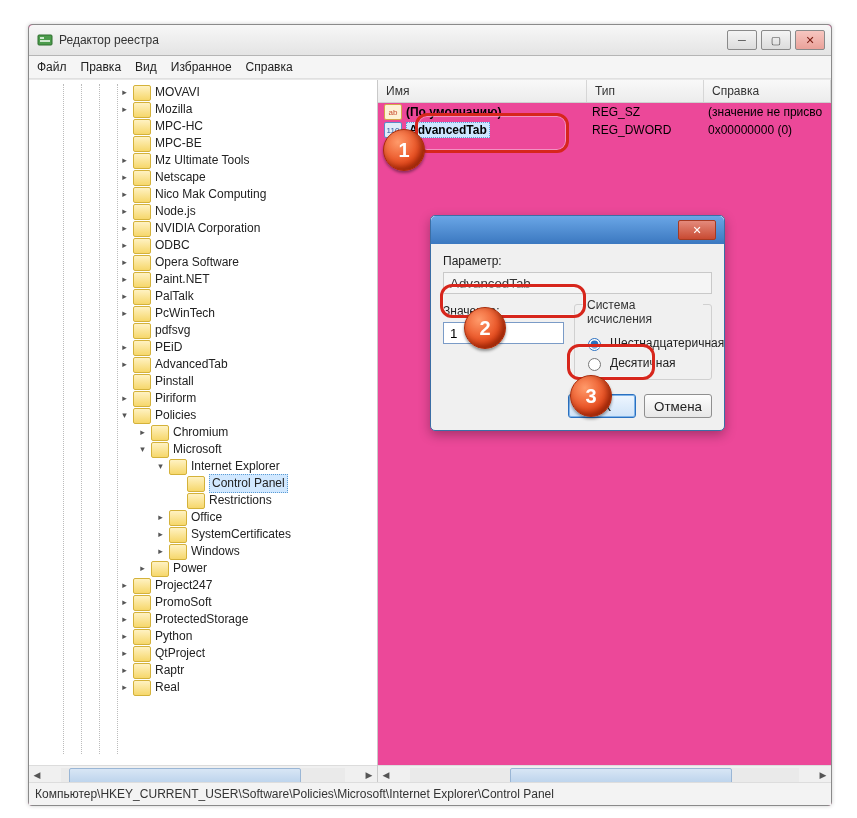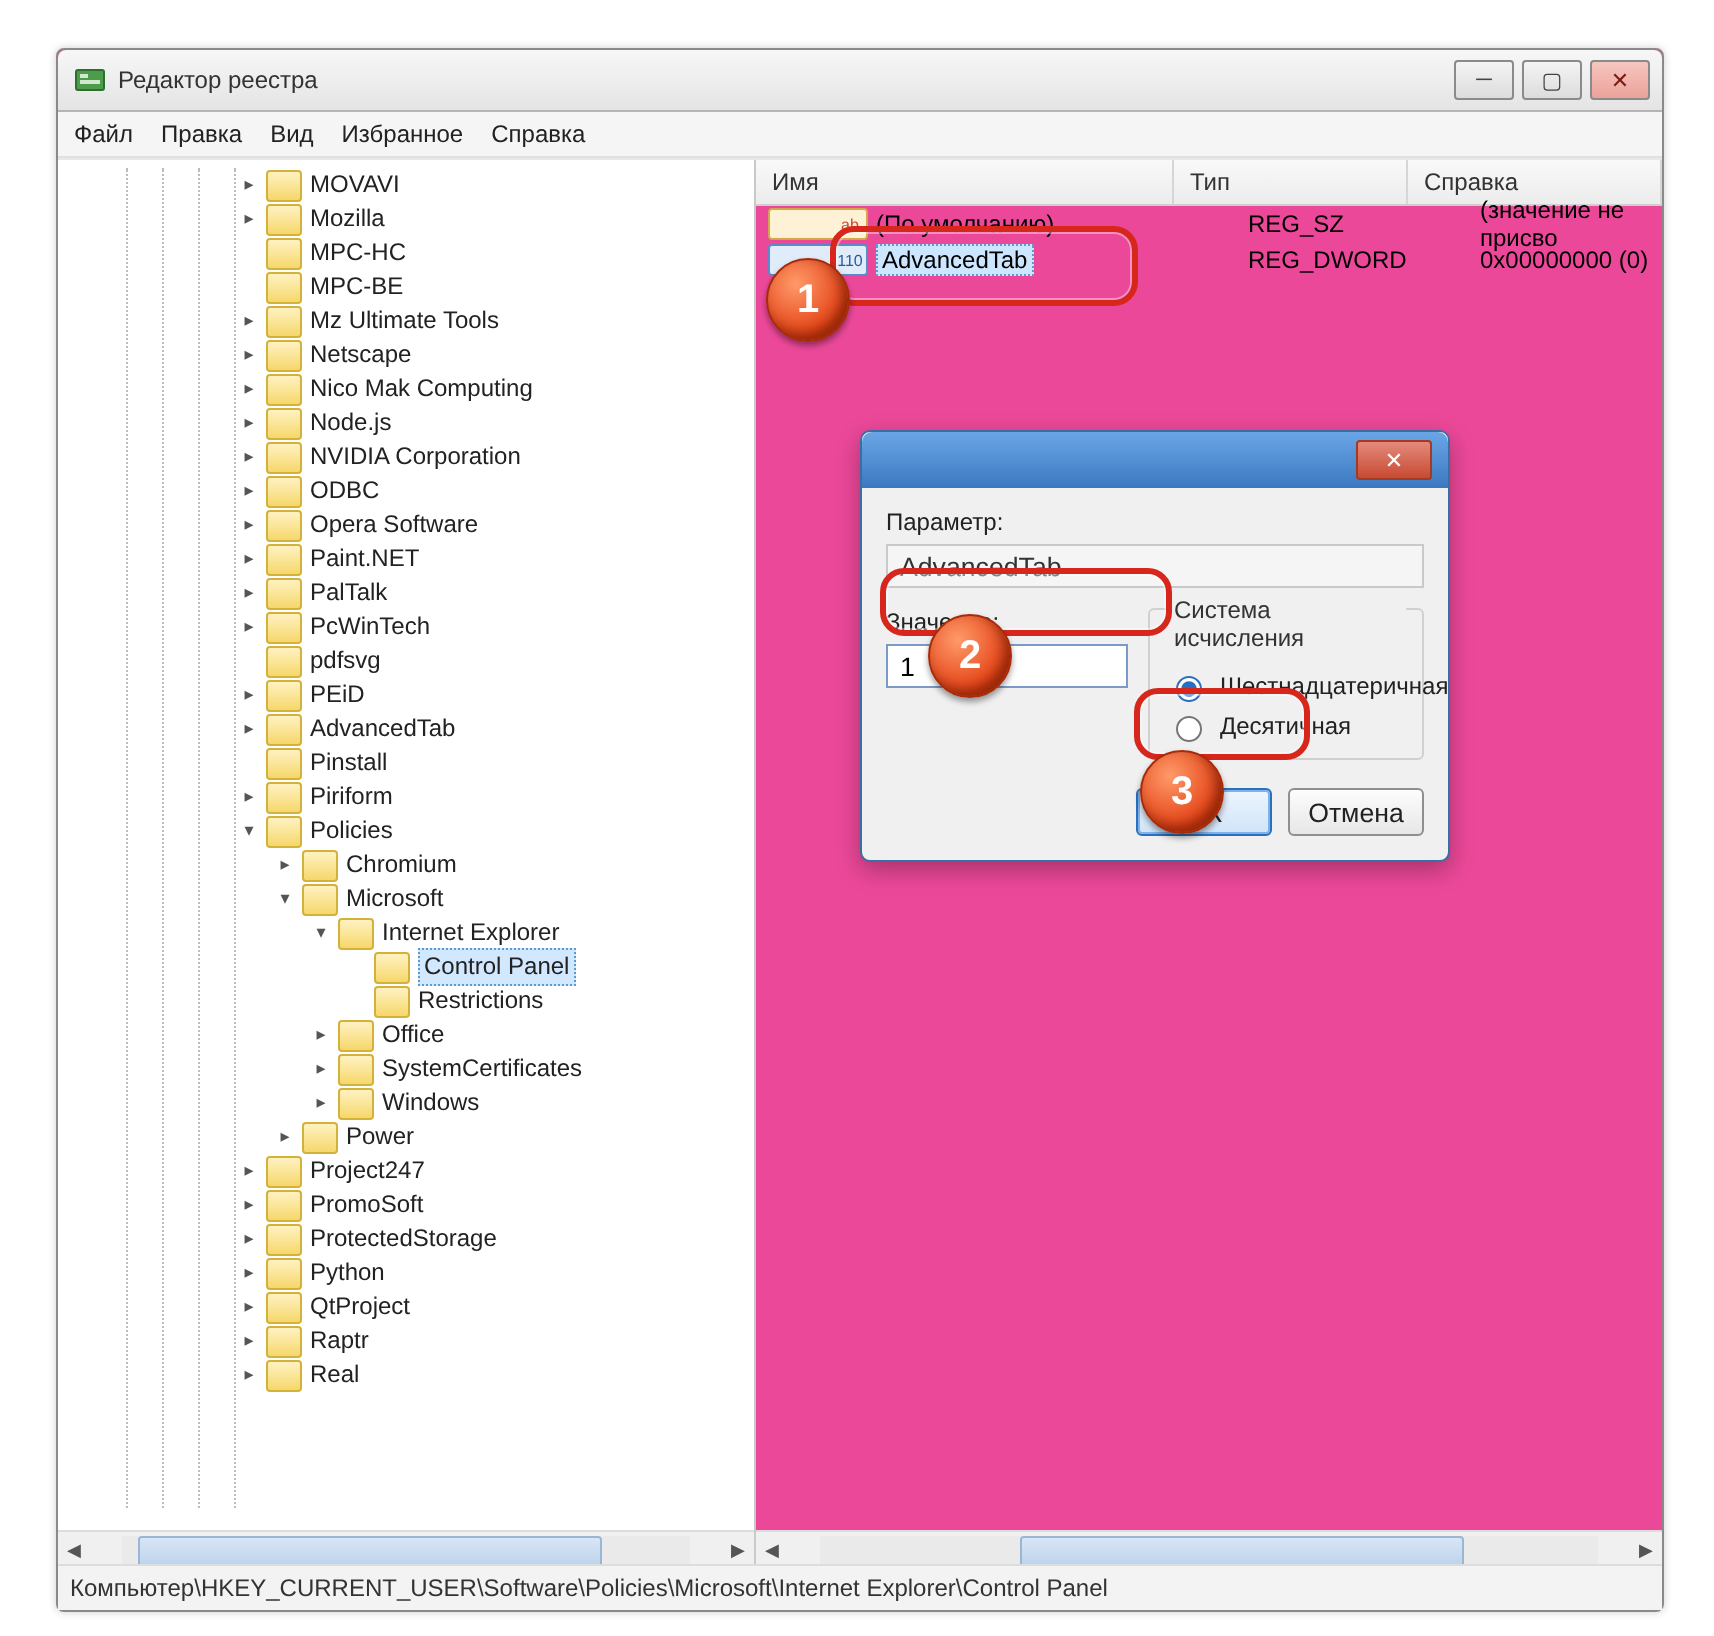--- a/index.html
+++ b/index.html
@@ -44,24 +44,24 @@
   .treepane .rail { position: absolute; top: 4px; bottom: 30px; border-left: 1px dotted #bcbcbc; pointer-events: none; }
   
   .listpane { flex: 1; display: flex; flex-direction: column; position: relative; }
   .listheader { display: flex; height: 22px; background: linear-gradient(#f9f9f9,#ececec); border-bottom: 1px solid #cfcfcf; }
   .col { border-right: 1px solid #d6d6d6; padding-left: 8px; display: flex; align-items: center; color: #333; }
   .col.name { width: 200px; }
   .col.type { width: 108px; }
   .col.val { flex: 1; }
   .rows { position: relative; }
   .row { display: flex; height: 18px; align-items: center; padding-left: 6px; }
-  .row .ic { width: 16px; height: 14px; margin-right: 4px; border: 1px solid #5a8bc9; border-radius: 2px; font-size: 8px; display: inline-flex; align-items: center; justify-content: center; padding-left: 32px; }
+  .row .ic { width: 16px; height: 14px; margin-right: 4px; border: 1px solid #5a8bc9; border-radius: 2px; font-size: 8px; display: inline-flex; align-items: center; justify-content: center; }
   .row .ic.sz { color: #c84a2e; background: #fdf1d6; border-color: #d3a648; }
   .row .ic.dw { color: #2c5a9e; background: #e0ecf9; }
-  .row .n { width: 178px; }
+  .row .n { width: 178px; font-weight: bold; }
   .row .t { width: 108px; padding-left: 8px; }
   .row .v { flex: 1; padding-left: 8px; }
   .row.selrow .n span { background: #cde6ff; border: 1px dotted #5a9bd4; padding: 0 2px; }
   
   .statusbar { position: absolute; left: 0; right: 0; bottom: 0; height: 22px; border-top: 1px solid #ddd; background: #f3f3f3; display: flex; align-items: center; padding-left: 6px; color: #333; text-align: right; }
   
   .hscroll { position: absolute; bottom: 0; height: 18px; left: 0; right: 0; background: #f0f0f0; border-top: 1px solid #dcdcdc; display: flex; align-items: center; }
   .hscroll .track { flex: 1; height: 14px; margin: 0 16px; background: #eaeaea; position: relative; }
   .hscroll .thumb { position: absolute; top: 0; height: 14px; background: linear-gradient(#d8e6f5,#bcd3ec); border: 1px solid #9ab6d5; border-radius: 2px; }
   .treepane .hscroll .thumb { left: 8px; width: 230px; }

